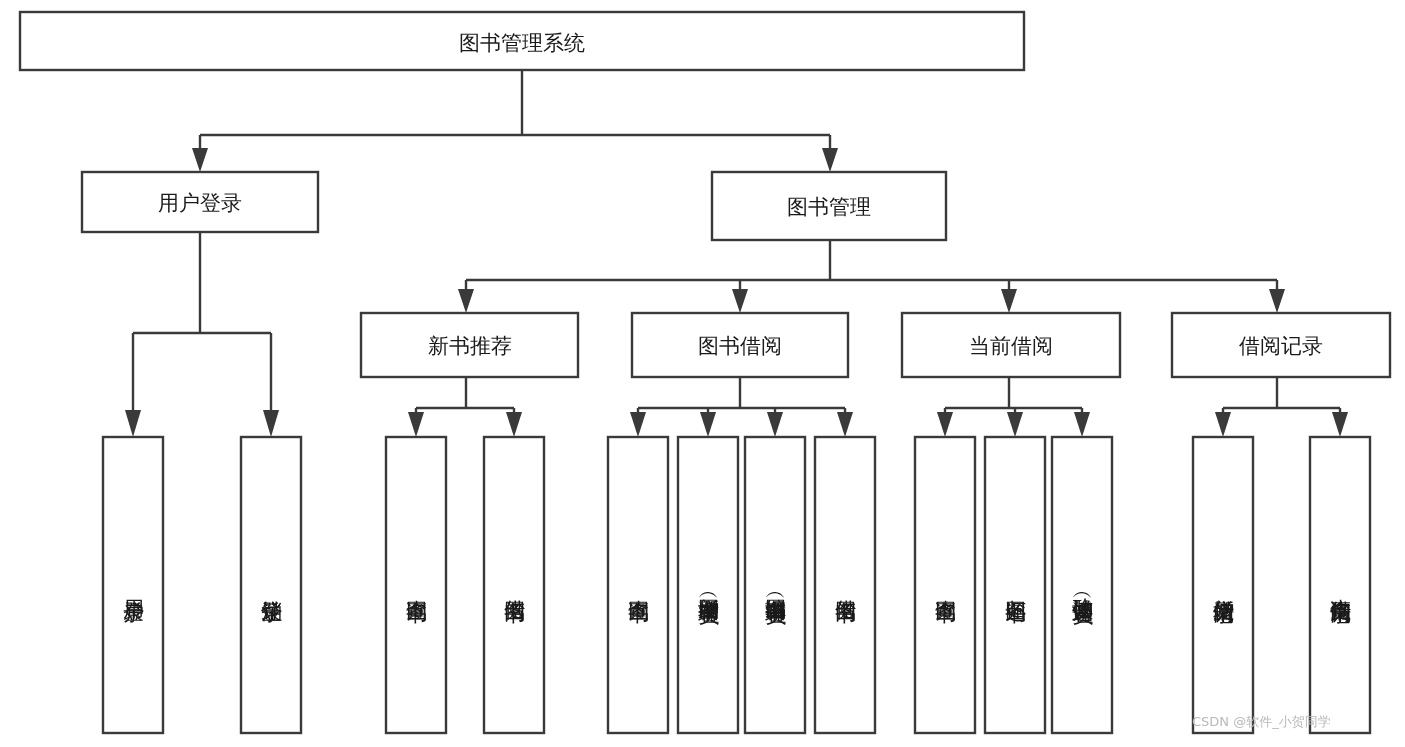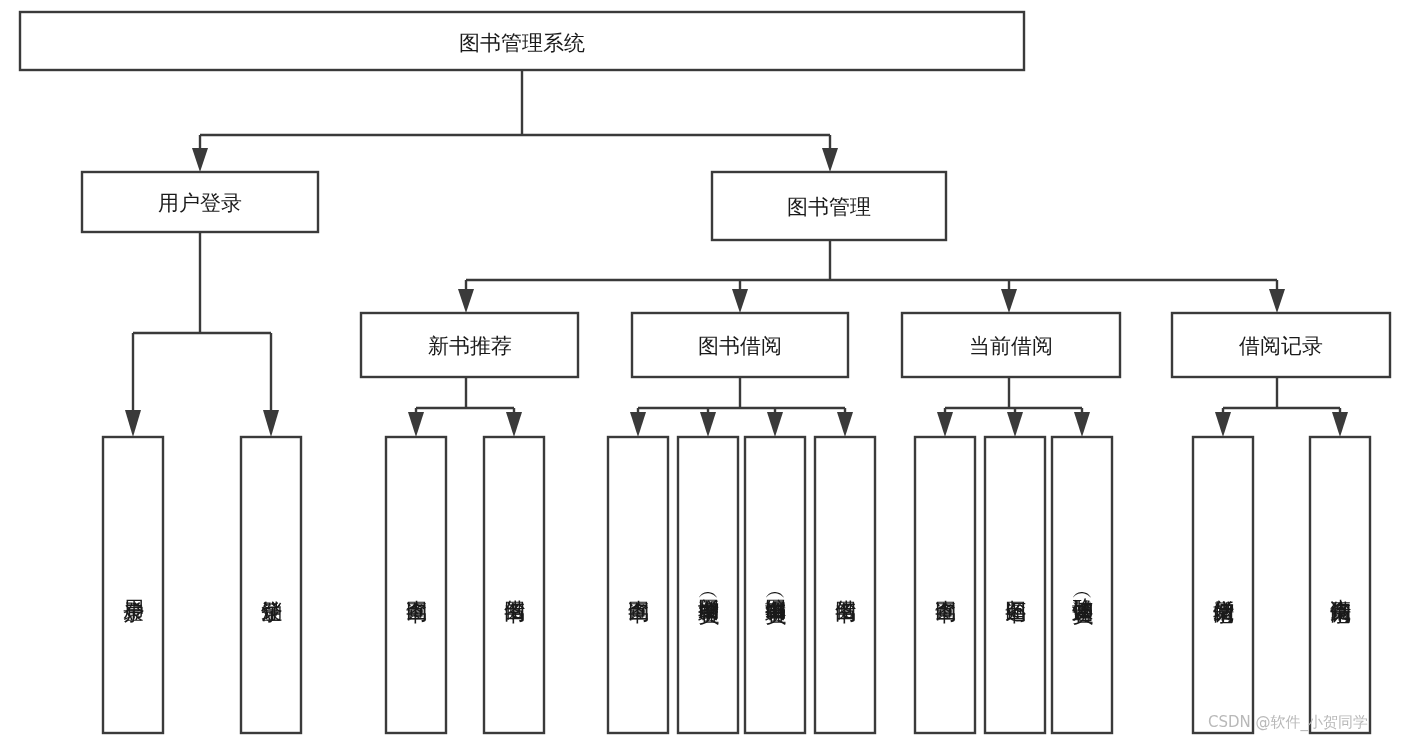--- a/index.html
+++ b/index.html
@@ -59,24 +59,23 @@
     letter-spacing: 1px;
     display: flex;
     align-items: center;
     justify-content: center;
     white-space: nowrap;
     pointer-events: none;
   }
   .watermark {
     position: absolute;
     font-family: "DejaVu Sans", "Liberation Sans", sans-serif;
-    font-size: 15px;
+    font-size: 13px;
     color: #b9b9b9;
     white-space: nowrap;
-    padding-left: 16px;
   }
 </style>
 </head>
 <body>
 
 <div id="diagram-root">
 
   <svg id="flow-svg" viewBox="0 0 1405 747" xmlns="http://www.w3.org/2000/svg">
 
     <g>

